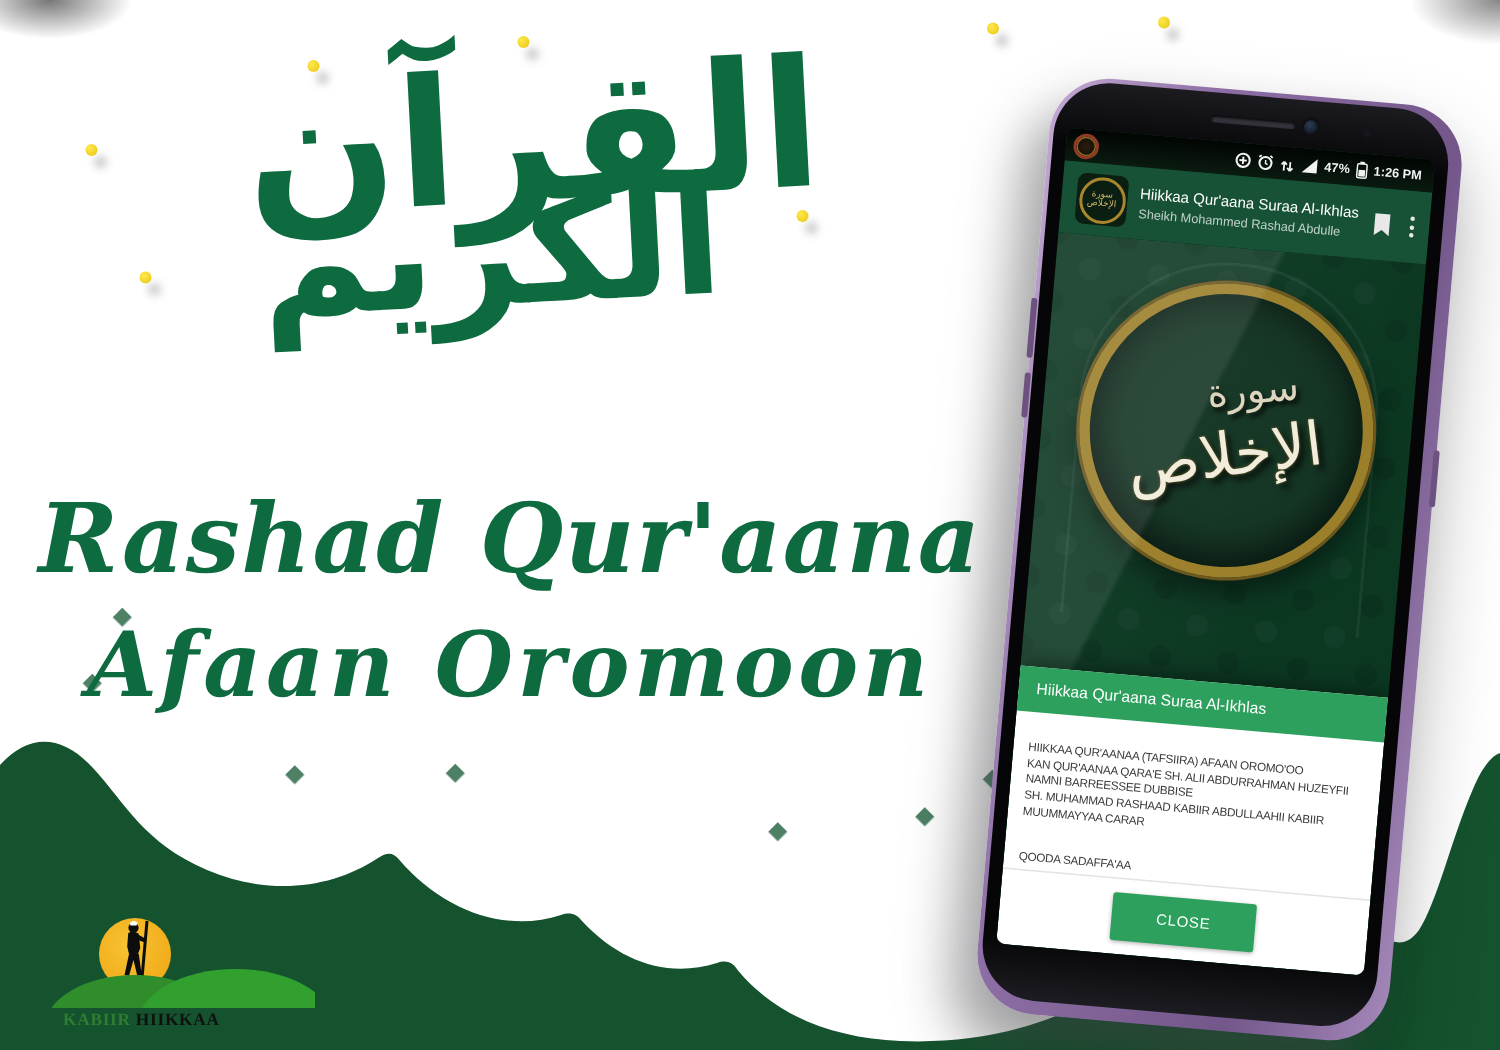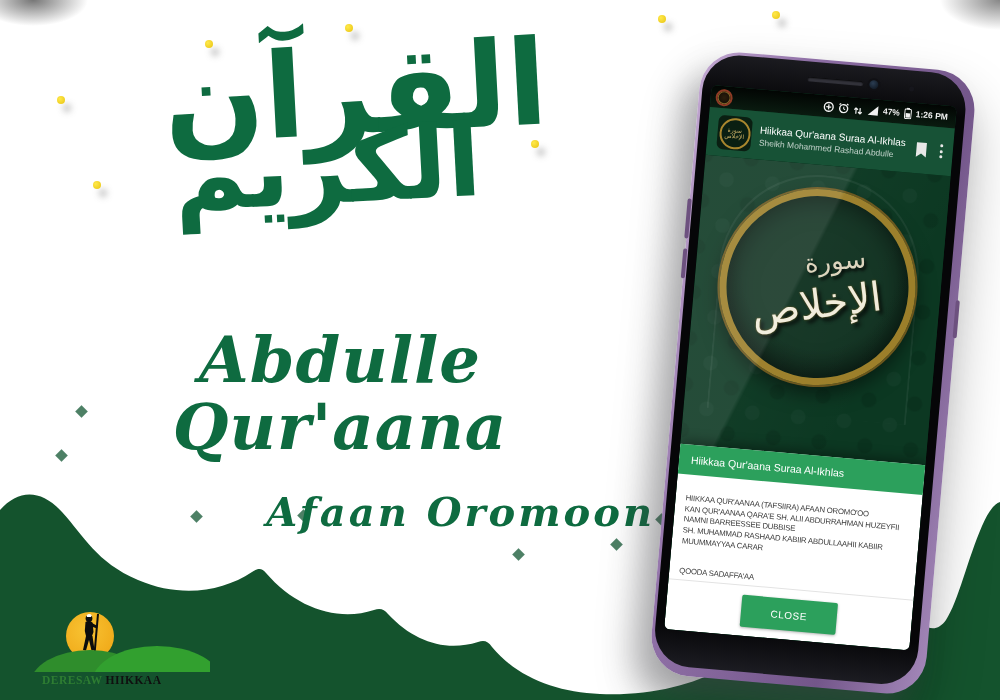--- a/index.html
+++ b/index.html
@@ -24,21 +24,21 @@
   
   .calligraphy{position:absolute;left:168px;top:34px;width:350px;height:300px;
     color:#0e6b40;text-align:center;transform:rotate(-3deg);
     font-family:"DejaVu Sans",sans-serif;font-weight:bold;line-height:1;}
   .calligraphy .c1{font-size:118px;}
   .calligraphy .c2{font-size:100px;margin-top:-34px;margin-left:-30px;}
   
   .main-title{position:absolute;left:25px;top:326px;width:630px;text-align:center;
     color:#0e6b40;font-family:"DejaVu Serif",serif;font-style:italic;font-weight:bold;}
   .main-title .t1{font-size:64px;letter-spacing:1px;line-height:1.05;}
-  .main-title .t2{font-size:40px;letter-spacing:3px;margin-top:31px;line-height:1.05;text-align:right;}
+  .main-title .t2{font-size:60px;letter-spacing:3px;margin-top:20px;line-height:1.05;}
   
   .logo{position:absolute;left:42px;top:598px;width:160px;height:95px;z-index:5;}
   .logo .sun{position:absolute;left:24px;top:14px;width:48px;height:48px;border-radius:50%;
     background:radial-gradient(circle at 42% 38%,#f8c333,#eea312);}
   .logo .hiker{position:absolute;left:34px;top:12px;}
   .logo .hills{position:absolute;left:-12px;top:48px;width:180px;height:26px;overflow:hidden;}
   .logo .hill{position:absolute;border-radius:50%;}
   .logo .hill.h1{left:0;top:4px;width:120px;height:70px;background:#2f8d2c;}
   .logo .hill.h2{left:62px;top:0;width:130px;height:74px;background:#32a02f;}
   .logo .logo-text{position:absolute;left:0px;top:76px;width:160px;
@@ -155,39 +155,39 @@
     C886,148 898,156 912,174 C924,189 936,194 946,180 C958,162 968,118 982,86
     C988,72 994,64 1000,62 L1000,260 L0,260 Z"></path>
 </svg>
 
 <div class="calligraphy">
   <div class="c1">القرآن</div>
   <div class="c2">الكريم</div>
 </div>
 
 <div class="main-title">
-  <div class="t1">Abdulle Qur'aana</div>
+  <div class="t1">Rashad Qur'aana</div>
   <div class="t2">Afaan Oromoon</div>
 </div>
 
 <div class="logo">
   <div class="sun"></div>
   <svg class="hiker" width="34" height="54" viewBox="0 0 34 54">
     <rect x="21" y="4" width="2" height="42" fill="#0d0d0d" transform="rotate(5 22 4)"></rect>
     <circle cx="13" cy="8.5" r="3.4" fill="#0d0d0d"></circle>
     <path d="M10.5,5.5 Q13,2.8 15.8,5.2 L15,7 L11,7 Z" fill="#ffffff"></path>
     <path d="M9.5,12 Q13,10 16.5,12.5 L17.5,22 L16,26 L10,26 L8.8,21 Z" fill="#0d0d0d"></path>
     <path d="M16,13 L21.5,16 L21,18.5 L15.5,16.5 Z" fill="#0d0d0d"></path>
     <path d="M10,26 L7,40 L10,40.5 L13,30 L15.5,40.5 L18.5,40 L16.5,26 Z" fill="#0d0d0d"></path>
   </svg>
   <div class="hills">
     <div class="hill h1"></div>
     <div class="hill h2"></div>
   </div>
-  <div class="logo-text"><span class="lt1">DERESAW </span><span class="lt2">HIIKKAA</span></div>
+  <div class="logo-text"><span class="lt1">KABIIR </span><span class="lt2">HIIKKAA</span></div>
 </div>
 
 <div class="phone">
   <div class="side-btn sb-l1"></div>
   <div class="side-btn sb-l2"></div>
   <div class="side-btn sb-r"></div>
   <div class="phone-body">
     <div class="speaker"></div>
     <div class="front-cam"></div>
     <div class="sensor"></div>

